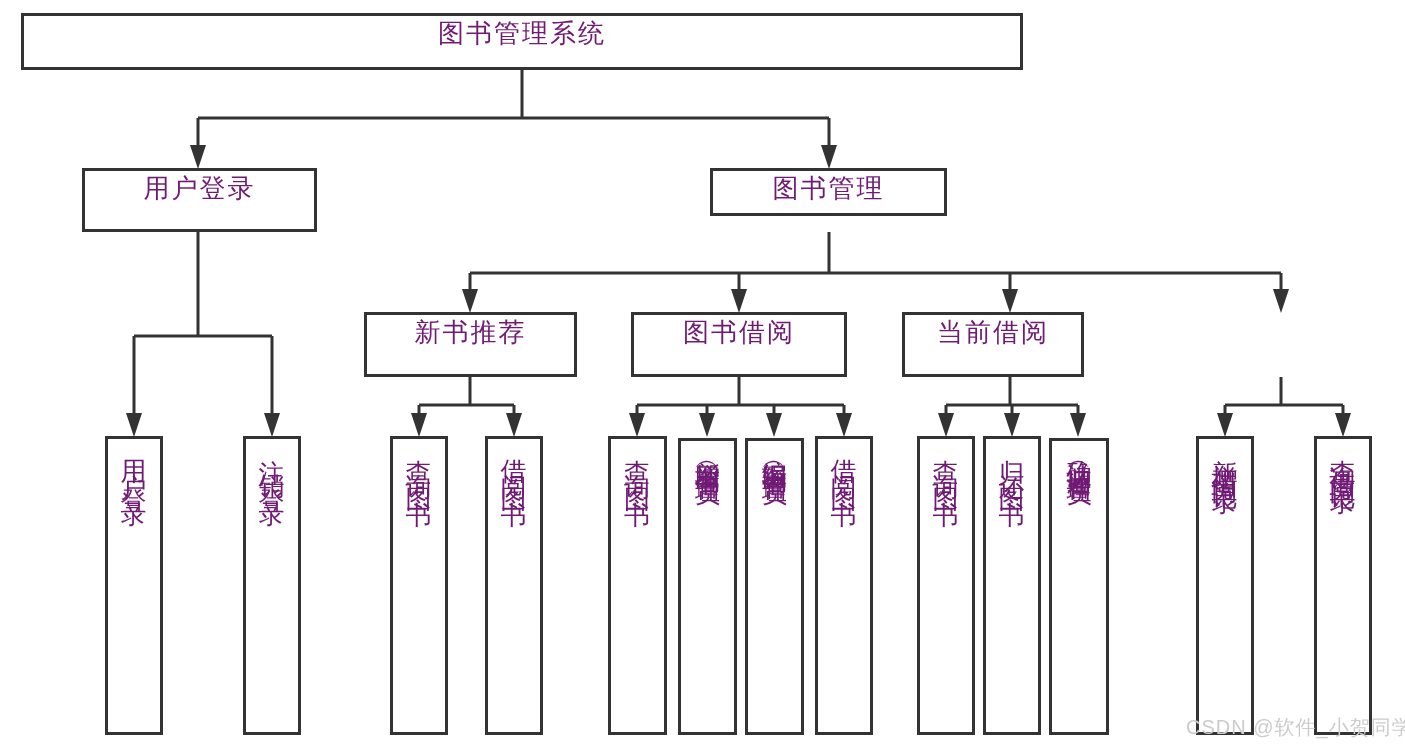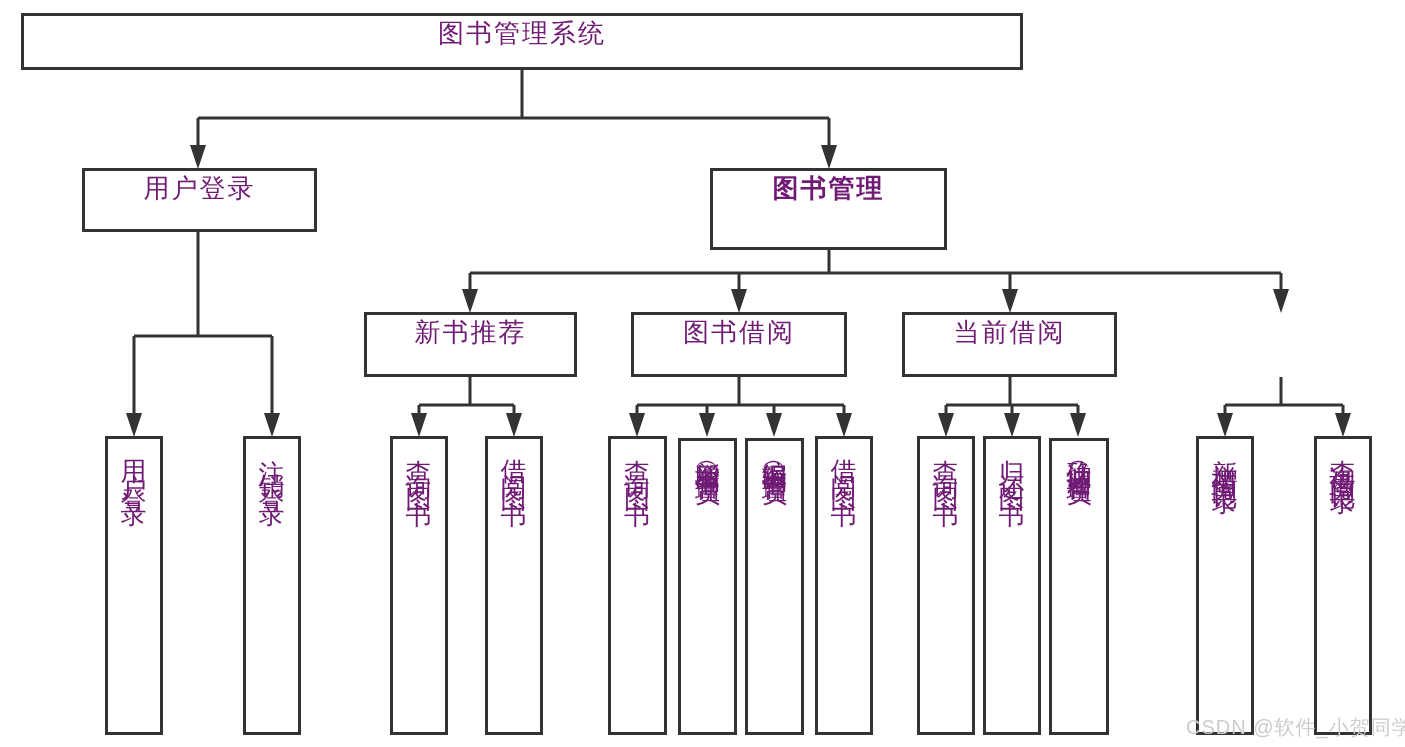--- a/index.html
+++ b/index.html
@@ -103,31 +103,31 @@
     </g>
   </svg>
 
   <div class="box" style="left:21px; top:13px; width:1002px; height:57px;">
     <span class="hlabel">图书管理系统</span>
   </div>
 
   <div class="box" style="left:82px; top:168px; width:235px; height:64px;">
     <span class="hlabel">用户登录</span>
   </div>
-  <div class="box" style="left:710px; top:168px; width:237px; height:82px;font-weight:bold;">
+  <div class="box" style="left:710px; top:168px; width:237px; height:48px;">
     <span class="hlabel">图书管理</span>
   </div>
 
   <div class="box" style="left:364px; top:312px; width:213px; height:65px;">
     <span class="hlabel">新书推荐</span>
   </div>
   <div class="box" style="left:631px; top:312px; width:216px; height:65px;">
     <span class="hlabel">图书借阅</span>
   </div>
-  <div class="box" style="left:902px; top:312px; width:215px; height:65px;">
+  <div class="box" style="left:902px; top:312px; width:182px; height:65px;">
     <span class="hlabel">当前借阅</span>
   </div>
 
   <div class="box" style="left:105px; top:436px; width:58px; height:299px;">
     <span class="vtext gap-lg">用户登录</span>
   </div>
   <div class="box" style="left:243px; top:436px; width:58px; height:299px;">
     <span class="vtext gap-lg">注销登录</span>
   </div>
 

